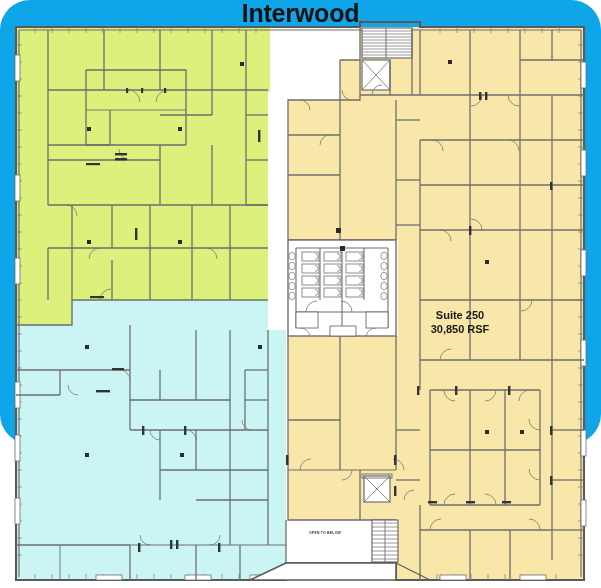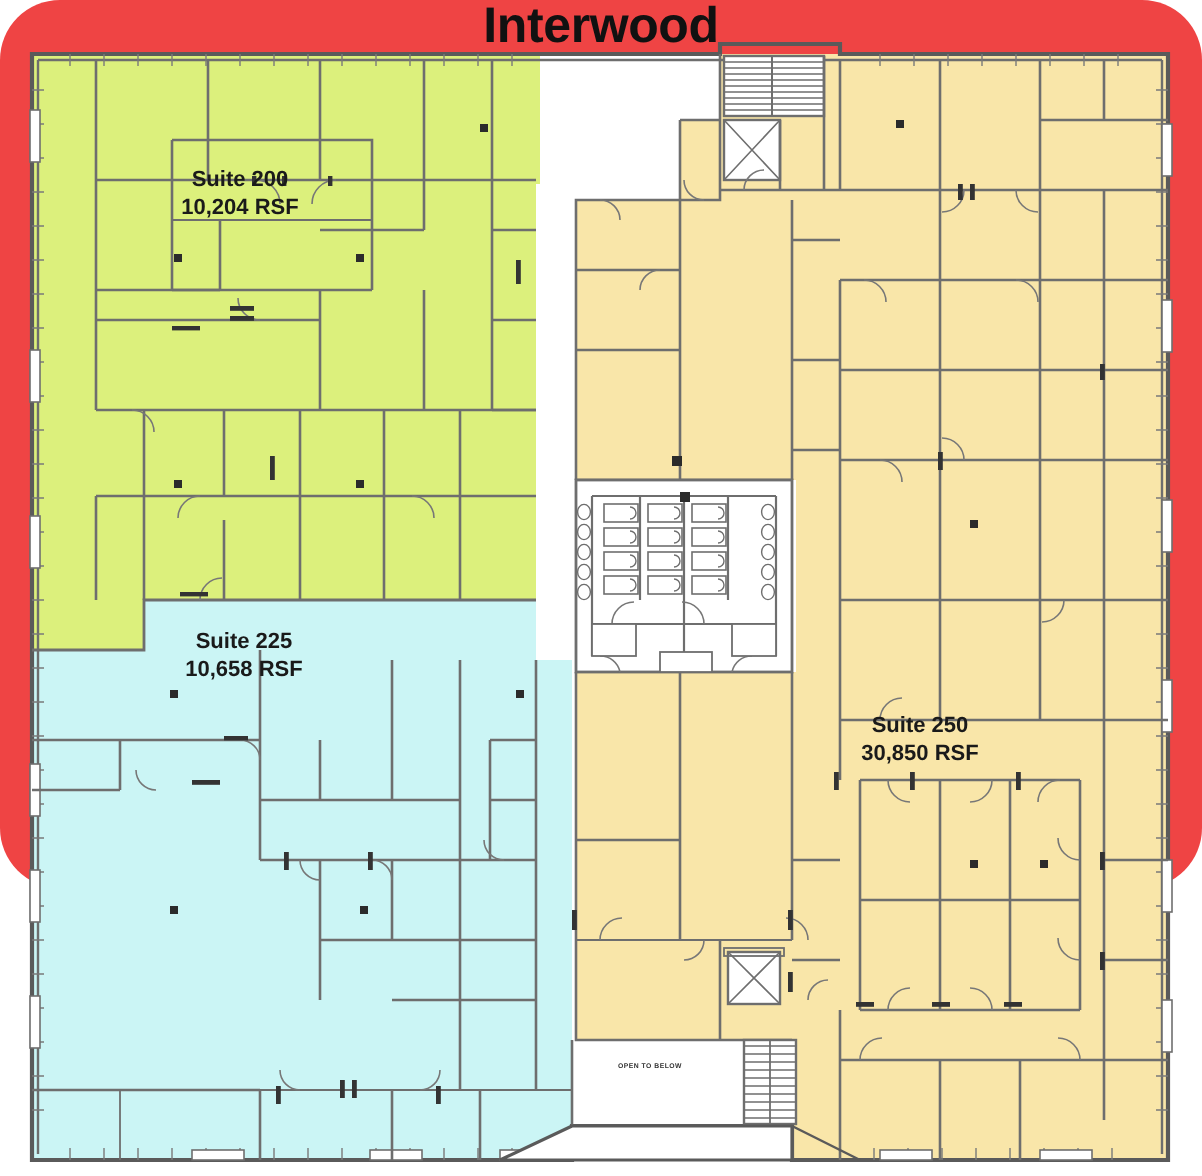--- a/index.html
+++ b/index.html
@@ -1,36 +1,36 @@
 <!DOCTYPE html>
 <html><head>
 <meta charset="utf-8">
 <style>
   html,body{margin:0;padding:0;background:#ffffff;}
   body{width:601px;height:588px;overflow:hidden;
        font-family:"Liberation Sans",sans-serif;}
-  #root{position:relative;width:601px;height:444px;background:#ef4444;border-radius:30px;}
+  #root{position:relative;width:601px;height:444px;background:#0ea5e9;border-radius:30px;}
 
   #title{
     position:absolute;left:0;top:-1px;width:601px;text-align:center;
     font-size:25px;font-weight:bold;color:#111;letter-spacing:-0.2px;
     font-family:"Liberation Sans",sans-serif;
   }
 
   #plan{position:absolute;left:0;top:0;width:601px;height:588px;}
 
   .lbl{
     position:absolute;font-size:11px;font-weight:bold;color:#1a1a1a;
     line-height:14px;text-align:center;white-space:nowrap;
     font-family:"Liberation Sans",sans-serif;
   }
   .lbl span{display:block;}
   #lbl-200{left:60px;top:83px;width:120px;}
   #lbl-225{left:62px;top:314px;width:120px;}
-  #lbl-250{left:400px;top:308px;width:120px;margin-top:48px;}
+  #lbl-250{left:400px;top:308px;width:120px;}
   #lbl-open{
     position:absolute;left:290px;top:531px;width:70px;text-align:center;
     font-size:3.4px;font-weight:bold;color:#333;letter-spacing:.25px;
     font-family:"Liberation Sans",sans-serif;
   }
 </style>
 </head>
 <body>
 
 <div id="root">
@@ -471,29 +471,21 @@
       <rect x="485" y="260" width="4" height="4"></rect>
       <rect x="448" y="60" width="4" height="4"></rect>
     </g>
 
     <g>
       <path d="M286,563 L250,580 L396,580 L396,563 Z" fill="#ffffff" stroke="#5a5a5a" stroke-width="1.6"></path>
       <path d="M396,563 L430,580" fill="none" stroke="#5a5a5a" stroke-width="1.2"></path>
     </g>
   </svg>
 
-  <div class="lbl" id="lbl-200">
-    <span>Suite 200</span>
-    <span>10,204 RSF</span>
-  </div>
-
-  <div class="lbl" id="lbl-225">
-    <span>Suite 225</span>
-    <span>10,658 RSF</span>
-  </div>
+
 
   <div class="lbl" id="lbl-250">
     <span>Suite 250</span>
     <span>30,850 RSF</span>
   </div>
 
   <div id="lbl-open">OPEN TO BELOW</div>
 
 </div>
 

